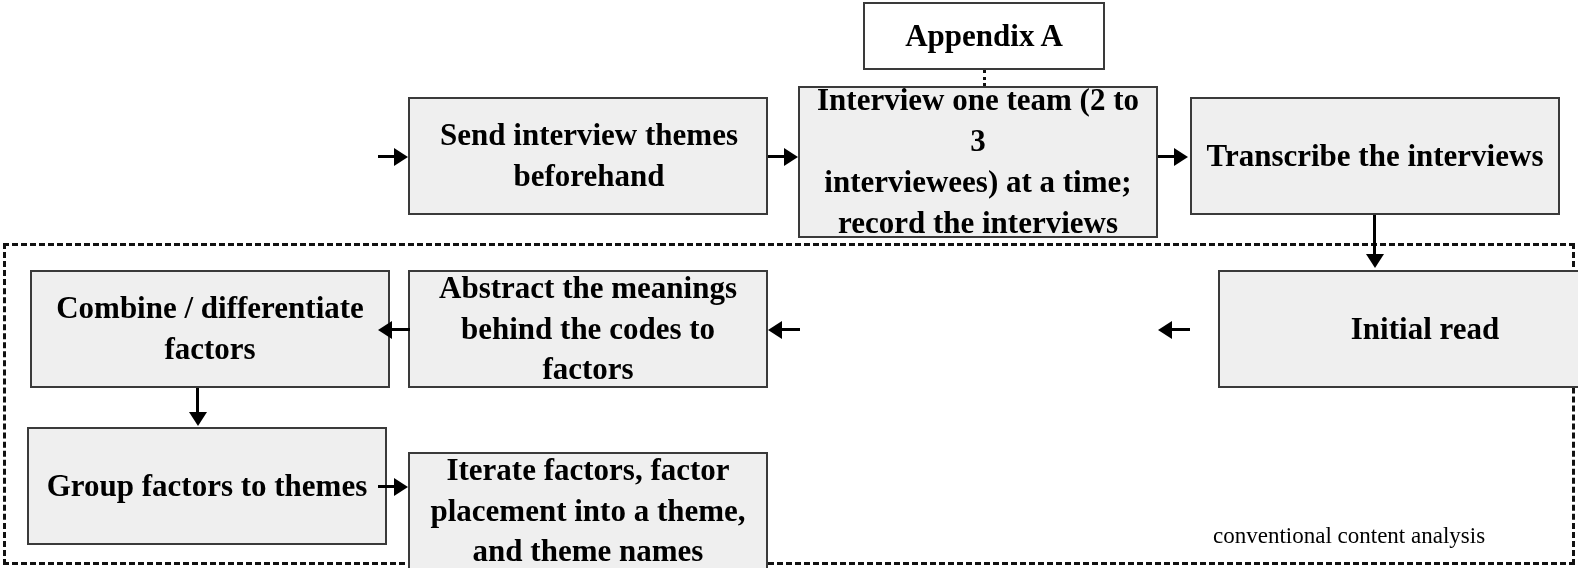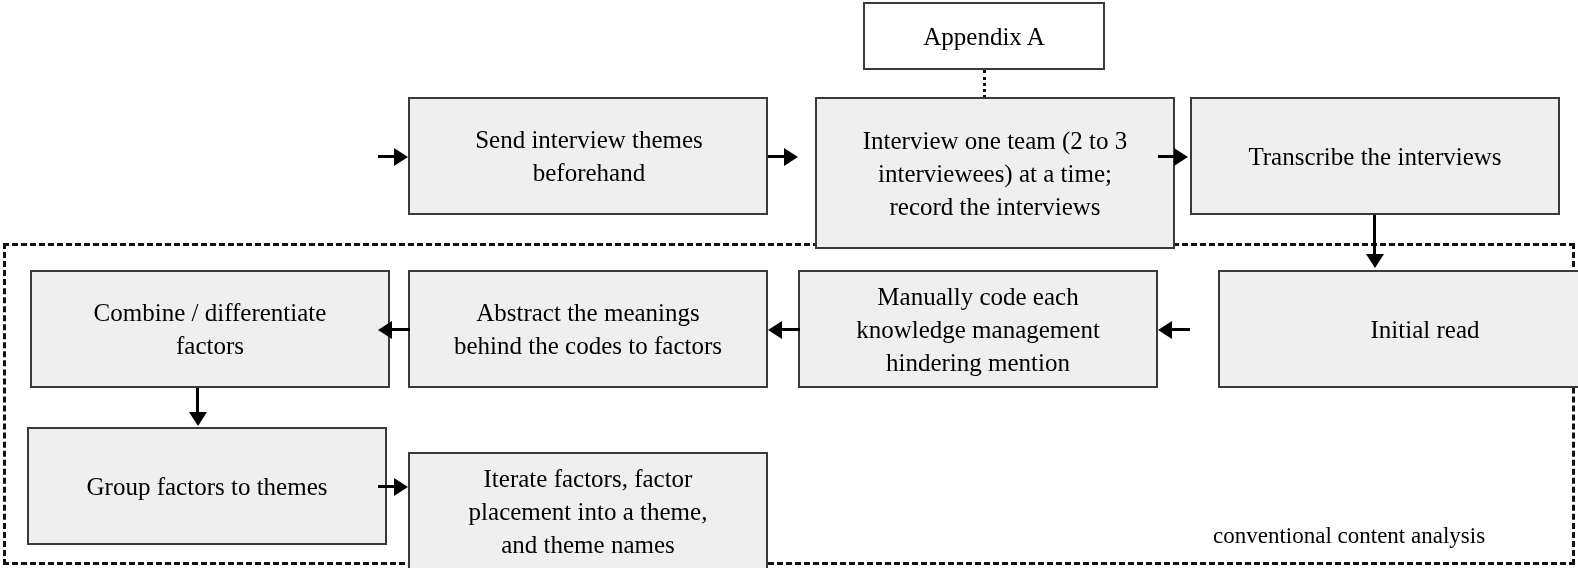--- a/index.html
+++ b/index.html
@@ -23,23 +23,24 @@
   .box {
     position: absolute;
     box-sizing: border-box;
     background: #efefef;
     border: 2px solid #3a3a3a;
     display: flex;
     align-items: center;
     justify-content: center;
     text-align: center;
     line-height: 1.32;
-    font-size: 25px;
+    font-size: 31px;
     padding: 4px 10px;
     white-space: pre-line;
+    font-weight: bold;
   }
   .box.plain {
     background: #ffffff;
   }
 
   
   .dashed-group {
     position: absolute;
     box-sizing: border-box;
     border: 3px dashed #111111;
@@ -101,21 +102,21 @@
   <div class="group-label" style="left:1209px; top:524px;">conventional content analysis</div>
 
   <div class="box plain" style="left:863px; top:2px; width:242px; height:68px;">Appendix A</div>
 
   <div class="dotted-line" style="left:983px; top:70px; height:28px;"></div>
 
 
   <div class="box" style="left:408px; top:97px; width:360px; height:118px;padding-left:12px;">Send interview themes
 beforehand</div>
 
-  <div class="box" style="left:798px; top:97px; width:360px; height:152px;margin-left:17px;">Interview one team (2 to 3
+  <div class="box" style="left:798px; top:86px; width:360px; height:152px;">Interview one team (2 to 3
 interviewees) at a time;
 record the interviews</div>
 
   <div class="box" style="left:1190px; top:97px; width:370px; height:118px;">Transcribe the interviews</div>
 
   <div class="h-line" style="left:378px; top:155px; width:18px;"></div>
   <div class="arrow right" style="left:394px; top:147.5px;"></div>
 
   <div class="h-line" style="left:768px; top:155px; width:18px;"></div>
   <div class="arrow right" style="left:784px; top:147.5px;"></div>
@@ -125,23 +126,20 @@
 
   <div class="v-line" style="left:1373px; top:215px; height:42px;"></div>
   <div class="arrow down" style="left:1365.5px; top:254px;"></div>
 
   <div class="box" style="left:30px; top:270px; width:360px; height:118px;">Combine / differentiate
 factors</div>
 
   <div class="box" style="left:408px; top:270px; width:360px; height:118px;">Abstract the meanings
 behind the codes to factors</div>
 
-  <div class="box" style="left:798px; top:270px; width:360px; height:118px;">Manually code each
-knowledge management
-hindering mention</div>
 
   <div class="box" style="left:1190px; top:270px; width:414px; height:118px;margin-left:28px;">Initial read</div>
 
   <div class="h-line" style="left:1172px; top:328px; width:18px;"></div>
   <div class="arrow left" style="left:1158px; top:320.5px;"></div>
 
   <div class="h-line" style="left:782px; top:328px; width:18px;"></div>
   <div class="arrow left" style="left:768px; top:320.5px;"></div>
 
   <div class="h-line" style="left:392px; top:328px; width:18px;"></div>

